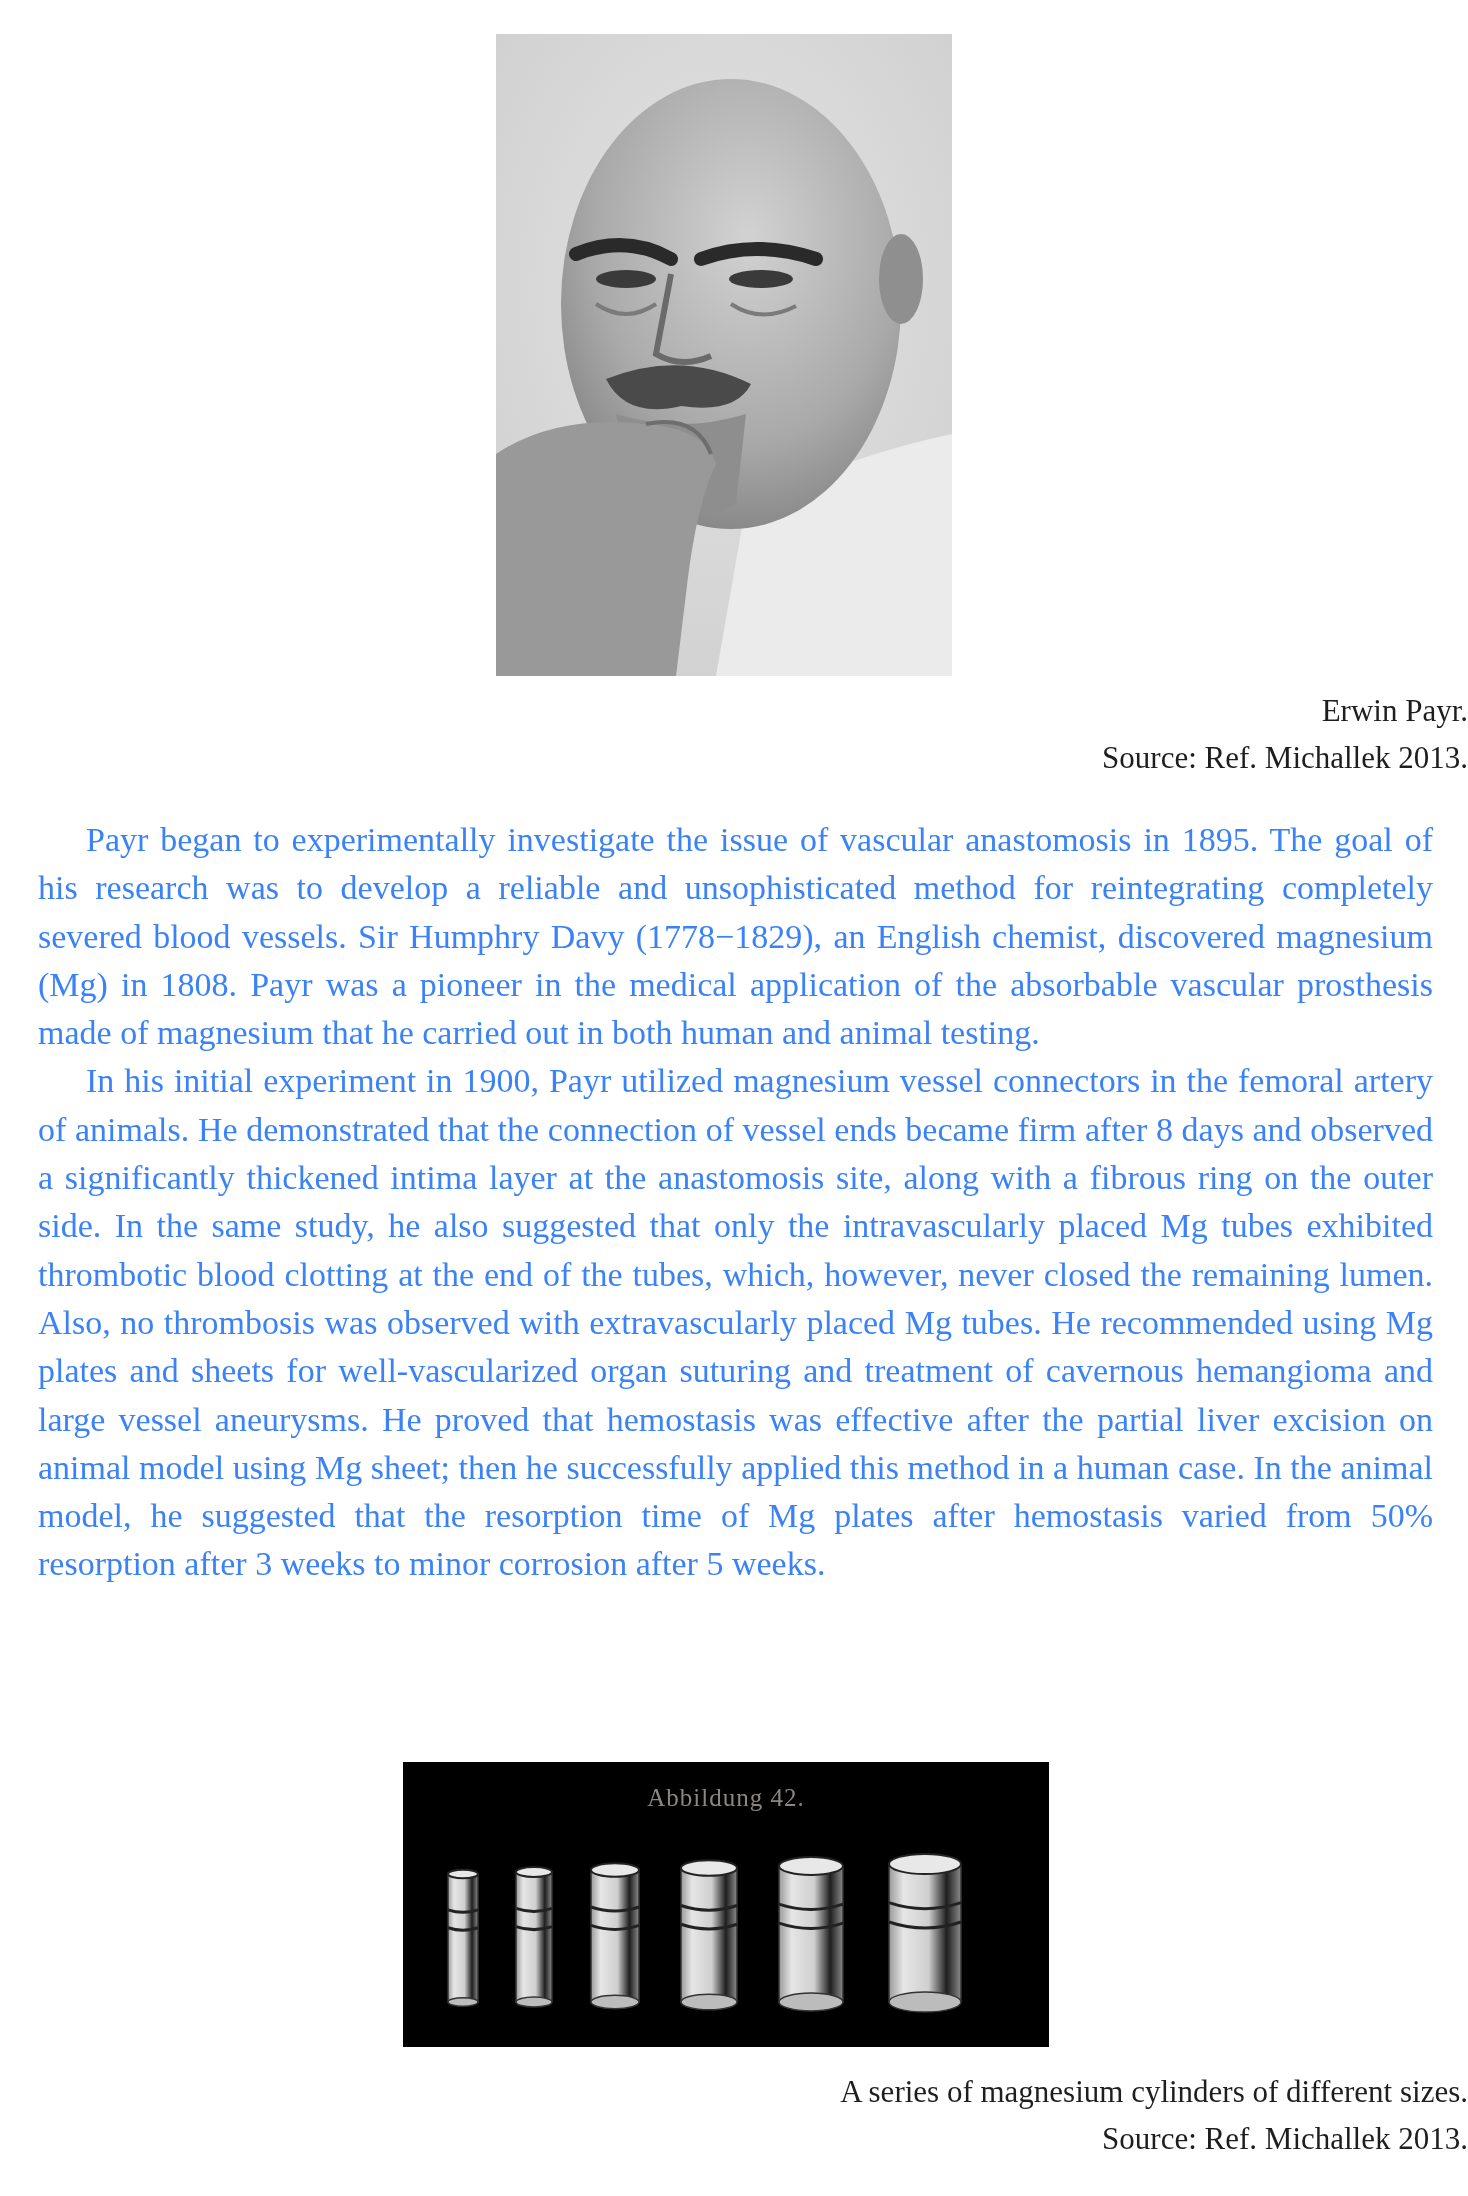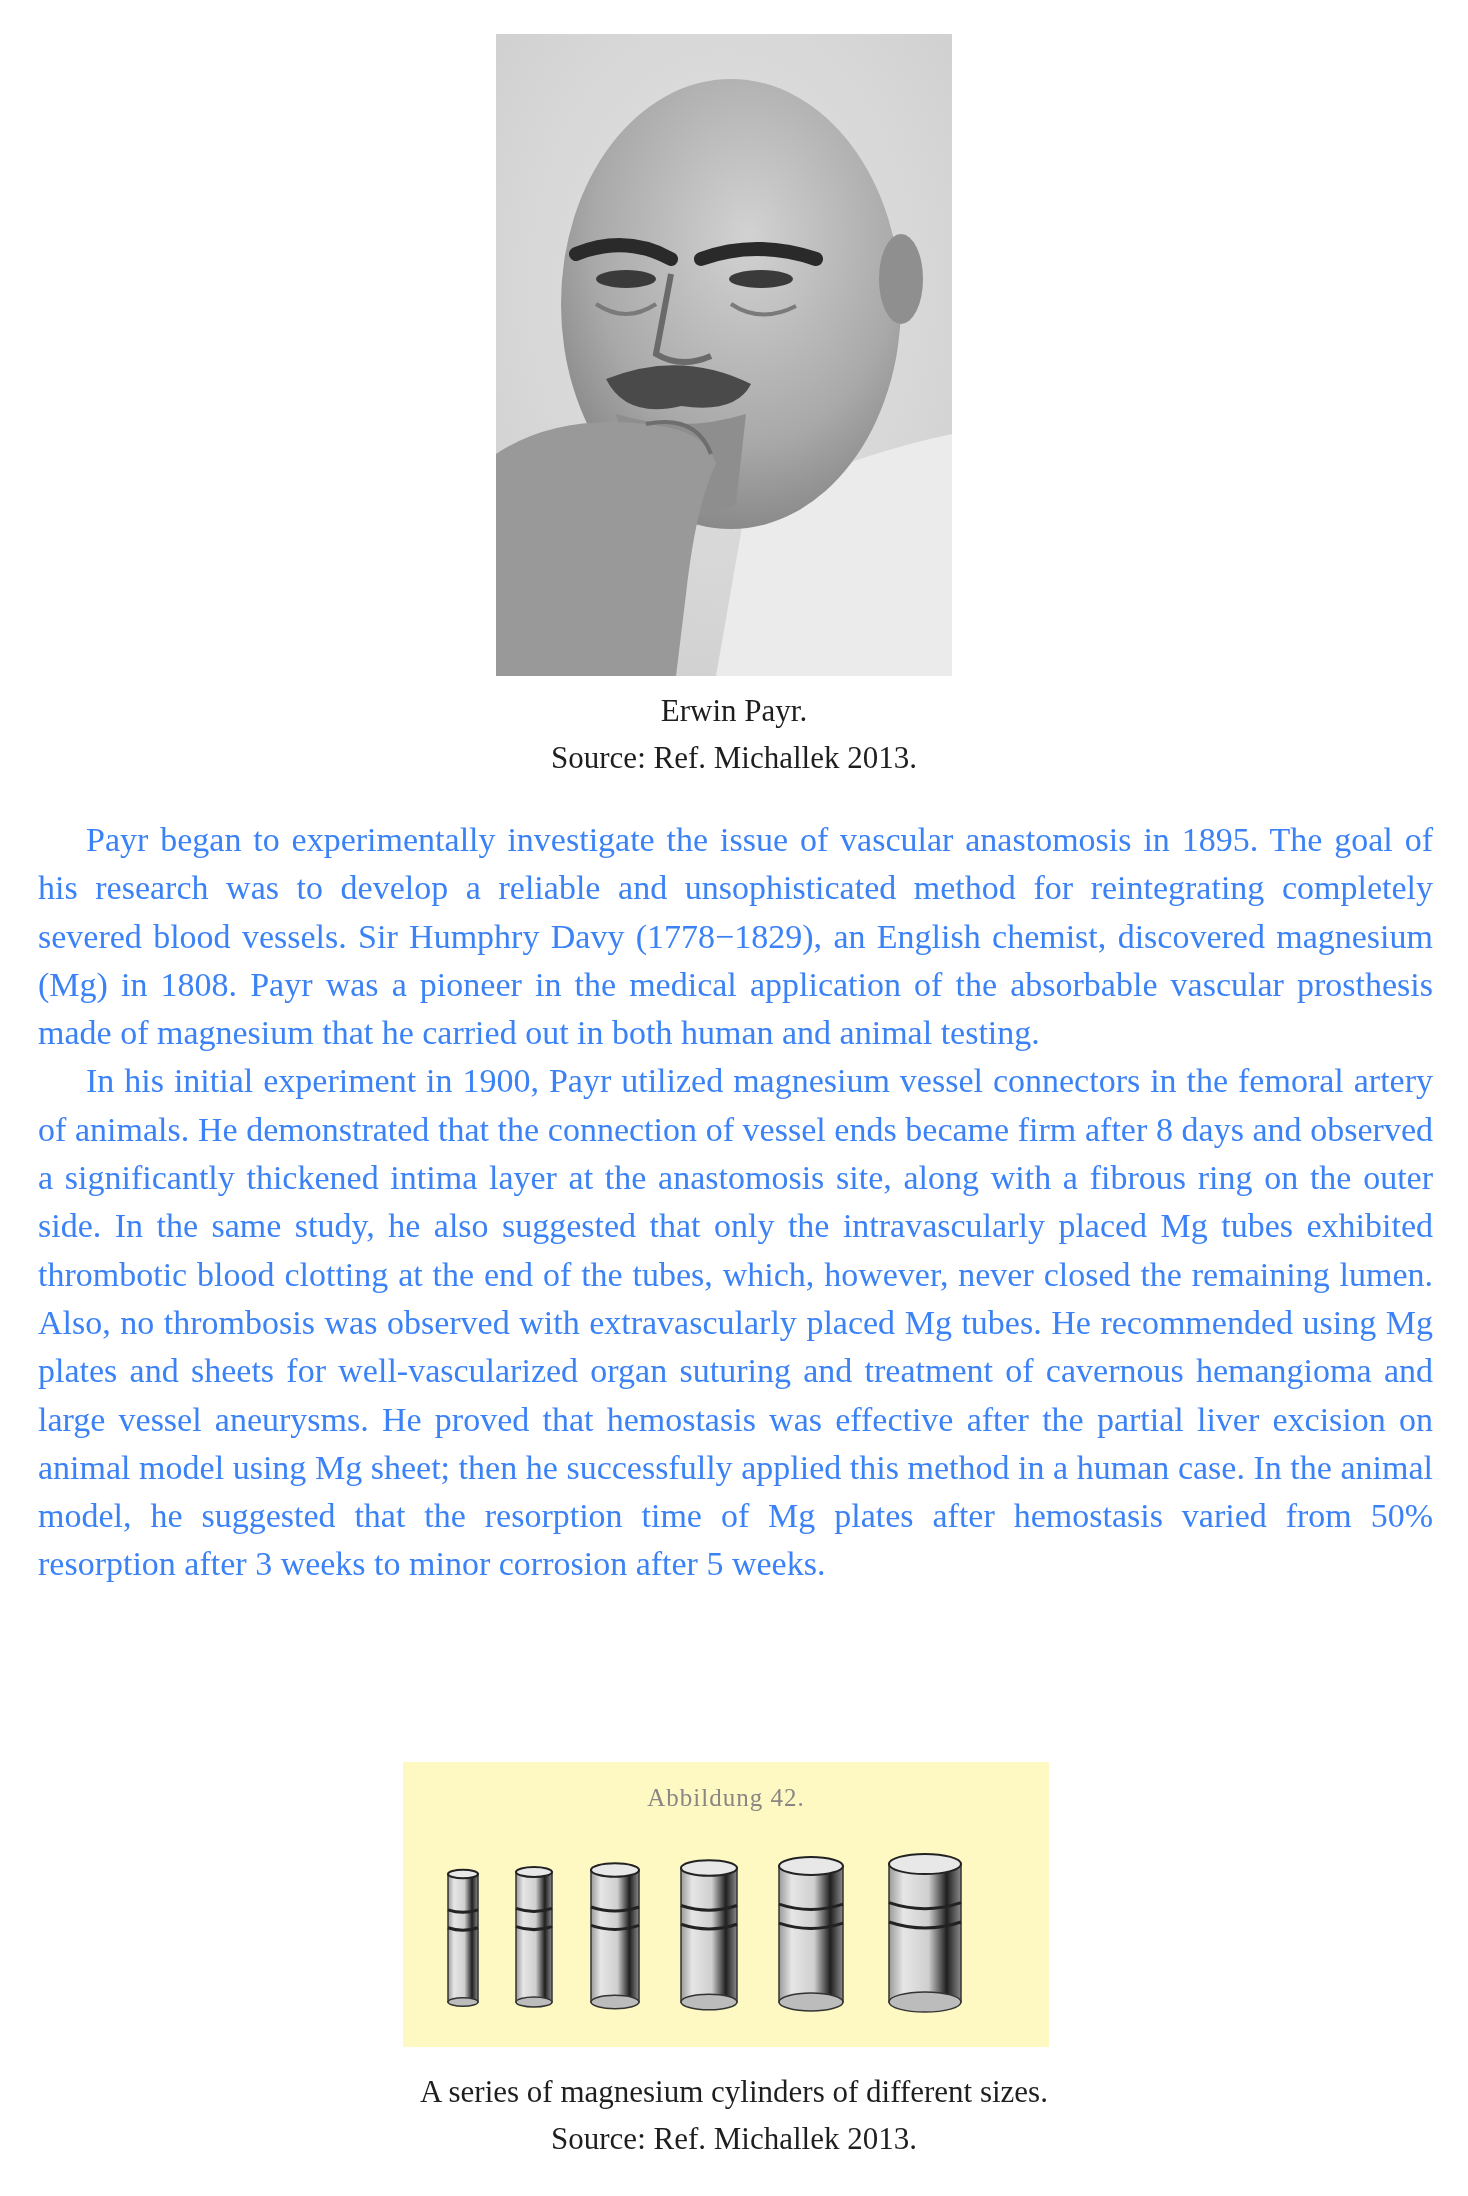--- a/index.html
+++ b/index.html
@@ -6,31 +6,31 @@
     body { width: 1468px; height: 2196px; position: relative; overflow: hidden;
            font-family: "Liberation Serif", "DejaVu Serif", serif; color: #1e1e1e; }
 
     
     .portrait { position: absolute; left: 496px; top: 34px; width: 456px; height: 642px;
                 background: #d9d9d9; overflow: hidden; }
     .portrait svg { display: block; width: 100%; height: 100%; }
 
     .caption { position: absolute; left: 0; width: 1468px; text-align: center;
                font-size: 31px; line-height: 47px; color: #1e1e1e; }
-    .caption div { margin: 0; }
+    .caption div { margin: 0; text-align: right; }
     .caption-1 { top: 687px; }
 
     
     .body-text { position: absolute; left: 38px; top: 816px; width: 1395px;
                  font-size: 34px; line-height: 48.3px; text-align: justify; color: #3b82f6; }
     .body-text p { margin: 0; text-indent: 48px; }
 
     
     .cylinders { position: absolute; left: 403px; top: 1762px; width: 646px; height: 285px;
-                 background: #fef9c3; overflow: hidden; }
+                 background: #000000; overflow: hidden; }
     .cylinders svg { display: block; width: 100%; height: 100%; }
     .fig-title { position: absolute; left: 0; top: 22px; width: 100%; text-align: center;
                  font-size: 25px; color: #8a8684; letter-spacing: 1px; }
 
     .caption-2 { top: 2068px; }
   </style>
 </head>
 <body>
 
 <div class="portrait">

